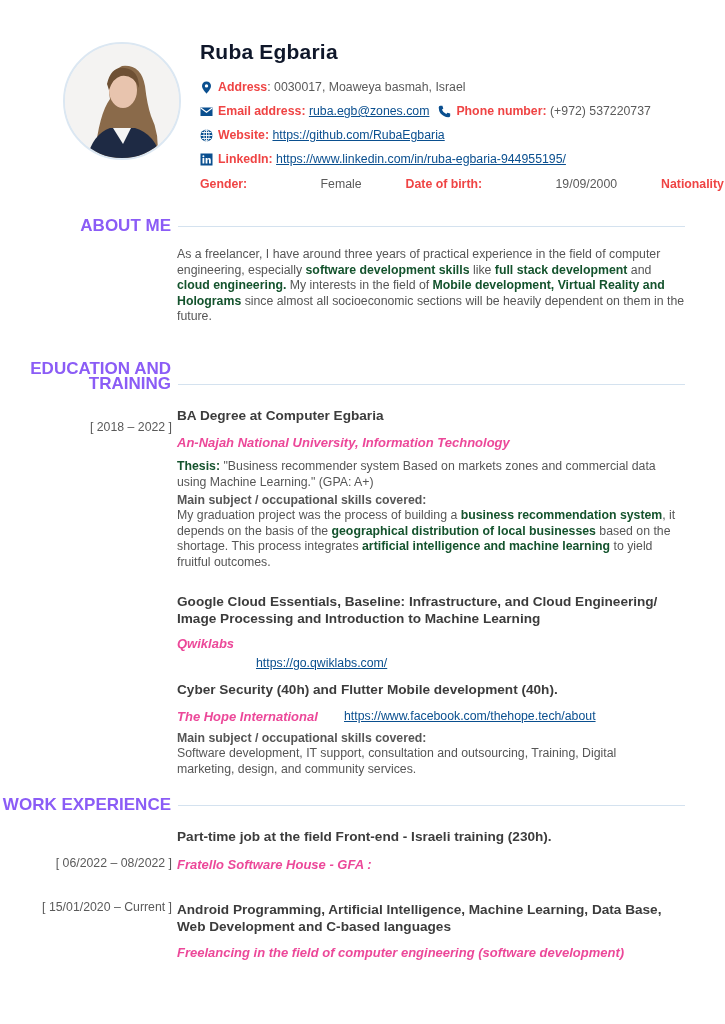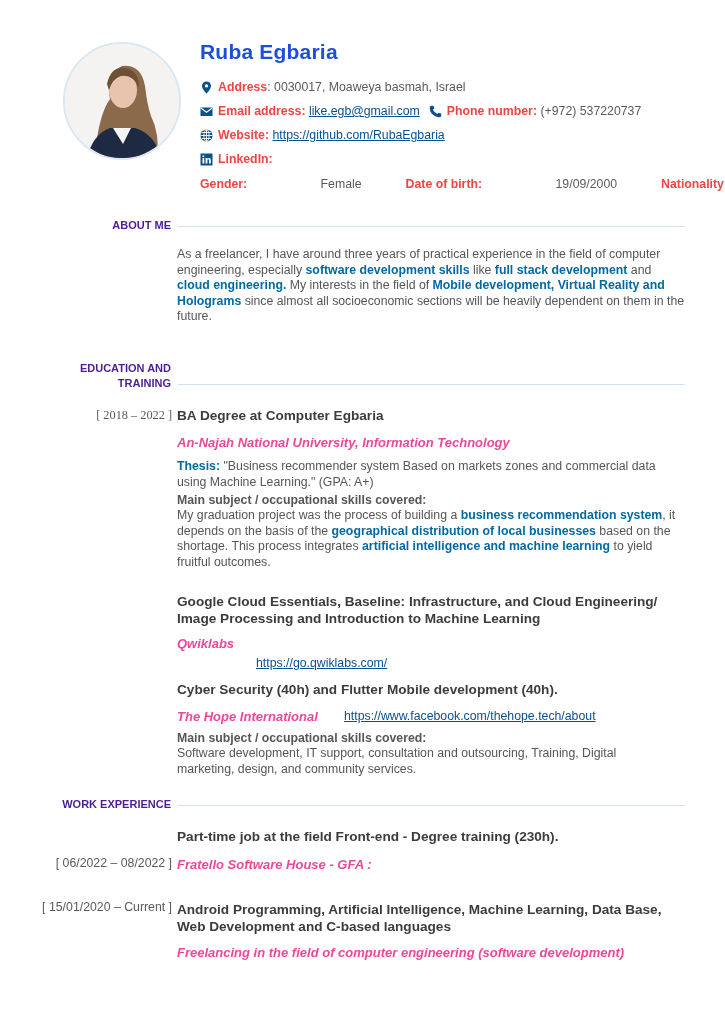--- a/index.html
+++ b/index.html
@@ -2,36 +2,36 @@
 <html><head>
 <meta charset="utf-8">
 <style>
   html, body { margin: 0; padding: 0; background: #ffffff; }
   body {
     width: 725px; height: 1024px; position: relative; overflow: hidden;
     font-family: "Liberation Sans", "DejaVu Sans", sans-serif;
     color: #565656;
   }
   .abs { position: absolute; }
-  .b { font-weight: bold; color: #0369a1; }
+  .b { font-weight: bold; color: #14532d; }
   a.lnk { color: #0a4f8f; text-decoration: underline; }
 
   
   .photo {
     left: 63px; top: 42px; width: 114px; height: 114px; border-radius: 50%;
     border: 2px solid #dbe7f2; overflow: hidden; background: #f3f3f3;
   }
-  .name { left: 200px; top: 40px; font-size: 21px; font-weight: bold; color: #1d4ed8; letter-spacing: 0.2px; }
+  .name { left: 200px; top: 40px; font-size: 21px; font-weight: bold; color: #0f172a; letter-spacing: 0.2px; }
   .info-line { left: 200px; font-size: 12.3px; color: #5a5a5a; white-space: nowrap; display: flex; align-items: center; }
   .info-line .label { font-weight: bold; color: #ef4444; }
   .ico { width: 13px; height: 13px; display: inline-block; margin-right: 5px; }
   .ico svg { width: 13px; height: 13px; display: block; }
 
   
-  .sec-title { font-size: 11px; font-weight: bold; color: #4c1d95; text-align: right; width: 171px; left: 0; line-height: 15px; }
+  .sec-title { font-size: 17px; font-weight: bold; color: #8b5cf6; text-align: right; width: 171px; left: 0; line-height: 15px; }
   .sec-rule { height: 1px; background: #d4e2ef; left: 178px; width: 507px; }
 
   .text { font-size: 12.3px; line-height: 15.6px; color: #565656; }
   .date { font-size: 12.3px; color: #5a5a5a; text-align: right; width: 172px; left: 0; white-space: nowrap; }
   .entry-title { font-size: 13.6px; font-weight: bold; color: #3c3c3c; line-height: 16.5px; }
   .org { font-size: 13px; font-weight: bold; font-style: italic; color: #ec4899; }
 </style>
 </head>
 <body>
 
@@ -60,21 +60,21 @@
 </div>
 
 <div class="abs info-line" style="top:104px;">
   <span class="ico">
     <svg viewBox="0 0 13 13">
         <rect x="0.5" y="2.5" width="12" height="8.5" fill="#0a4f8f"></rect>
         <path d="M0.8 3 L6.5 7.2 L12.2 3" stroke="#fff" stroke-width="1.1" fill="none"></path>
       </svg>
   </span>
   <span class="label">Email address:</span>&nbsp;
-  <a class="lnk">like.egb@gmail.com</a>
+  <a class="lnk">ruba.egb@zones.com</a>
   <span class="ico" style="margin-left:9px;">
     <svg viewBox="0 0 13 13">
         <path d="M2.2 0.8 L4.4 0.8 L5.3 3.6 L3.9 4.7 Q5.3 7.8 8.3 9.1 L9.4 7.7 L12.2 8.6 L12.2 10.8 Q12 12.3 10.4 12.3 Q5.4 11.8 2.4 8.2 Q0.8 6 0.7 2.6 Q0.8 0.9 2.2 0.8 Z" fill="#0a4f8f"></path>
       </svg>
   </span>
   <span class="label">Phone number:</span>&nbsp;
   <span>(+972) 537220737</span>
 </div>
 
 <div class="abs info-line" style="top:128px;justify-content:flex-end;">
@@ -92,20 +92,21 @@
 <div class="abs info-line" style="top:152px;">
   <span class="ico">
     <svg viewBox="0 0 13 13">
         <rect x="0.5" y="0.5" width="12" height="12" fill="#0a4f8f"></rect>
         <rect x="2.5" y="5" width="1.8" height="5.5" fill="#fff"></rect>
         <circle cx="3.4" cy="3.2" r="1" fill="#fff"></circle>
         <path d="M5.6 5 H7.3 V5.9 Q8 4.8 9.3 4.9 Q10.8 5 10.8 7 V10.5 H9 V7.4 Q9 6.3 8.2 6.3 Q7.4 6.3 7.4 7.4 V10.5 H5.6 Z" fill="#fff"></path>
       </svg>
   </span>
   <span class="label">LinkedIn:</span>&nbsp;
+  <a class="lnk">https://www.linkedin.com/in/ruba-egbaria-944955195/</a>
 </div>
 
 <div class="abs info-line" style="top:177px;gap:35px;">
   <span class="label">Gender:</span>&nbsp;
   <span>Female</span>
   <span class="label" style="margin-left:9px;">Date of birth:</span>&nbsp;
   <span>19/09/2000</span>
   <span class="label" style="margin-left:9px;">Nationality:</span>&nbsp;
   <span>Israeli</span>
 </div>
@@ -115,21 +116,21 @@
 <div class="abs text" style="left:177px; top:247px; width:508px;">
   <span>As a freelancer, I have around three years of practical experience in the field of computer engineering, especially </span><span class="b">software development skills</span><span> like </span><span class="b">full stack development</span><span> and </span><span class="b">cloud engineering.</span><span> My interests in the field of </span><span class="b">Mobile development, Virtual Reality and Holograms</span><span> since almost all socioeconomic sections will be heavily dependent on them in the future.</span>
 </div>
 
 <div class="abs sec-title" style="top:361px;">
   <div>EDUCATION AND</div>
   <div>TRAINING</div>
 </div>
 <div class="abs sec-rule" style="top:384px;"></div>
 
-<div class="abs date" style="top:408px;font-family:Liberation Serif, serif;">[ 2018 – 2022 ]</div>
+<div class="abs date" style="top:420px;">[ 2018 – 2022 ]</div>
 <div class="abs entry-title" style="left:177px; top:408px; width:510px;">BA Degree at Computer Egbaria</div>
 <div class="abs org" style="left:177px; top:435px;">An-Najah National University, Information Technology</div>
 <div class="abs text" style="left:177px; top:459px; width:508px;">
   <span class="b">Thesis:</span><span> "Business recommender system Based on markets zones and commercial data using Machine Learning." (GPA: A+)</span>
 </div>
 <div class="abs text b" style="left:177px; top:493px;">Main subject / occupational skills covered:</div>
 <div class="abs text" style="left:177px; top:508px; width:510px;">
   <span>My graduation project was the process of building a </span><span class="b">business recommendation system</span><span>, it depends on the basis of the </span><span class="b">geographical distribution of local businesses</span><span> based on the shortage. This process integrates </span><span class="b">artificial intelligence and machine learning</span><span> to yield fruitful outcomes.</span>
 </div>
 
@@ -140,18 +141,18 @@
 <div class="abs entry-title" style="left:177px; top:682px; width:510px;">Cyber Security (40h) and Flutter Mobile development (40h).</div>
 <div class="abs org" style="left:177px; top:709px;">The Hope International</div>
 <a class="abs lnk text" style="left:344px; top:709px;">https://www.facebook.com/thehope.tech/about</a>
 <div class="abs text b" style="left:177px; top:731px;">Main subject / occupational skills covered:</div>
 <div class="abs text" style="left:177px; top:746px; width:480px;">Software development, IT support, consultation and outsourcing, Training, Digital marketing, design, and community services.</div>
 
 <div class="abs sec-title" style="top:797px;">WORK EXPERIENCE</div>
 <div class="abs sec-rule" style="top:805px;"></div>
 
 <div class="abs date" style="top:856px;">[ 06/2022 – 08/2022 ]</div>
-<div class="abs entry-title" style="left:177px; top:829px; width:510px;">Part-time job at the field Front-end - Degree training (230h).</div>
+<div class="abs entry-title" style="left:177px; top:829px; width:510px;">Part-time job at the field Front-end - Israeli training (230h).</div>
 <div class="abs org" style="left:177px; top:857px;">Fratello Software House - GFA :</div>
 
 <div class="abs date" style="top:900px;">[ 15/01/2020 – Current ]</div>
 <div class="abs entry-title" style="left:177px; top:902px; width:510px;">Android Programming, Artificial Intelligence, Machine Learning, Data Base, Web Development and C-based languages</div>
 <div class="abs org" style="left:177px; top:945px;">Freelancing in the field of computer engineering (software development)</div>
 
 </body></html>

